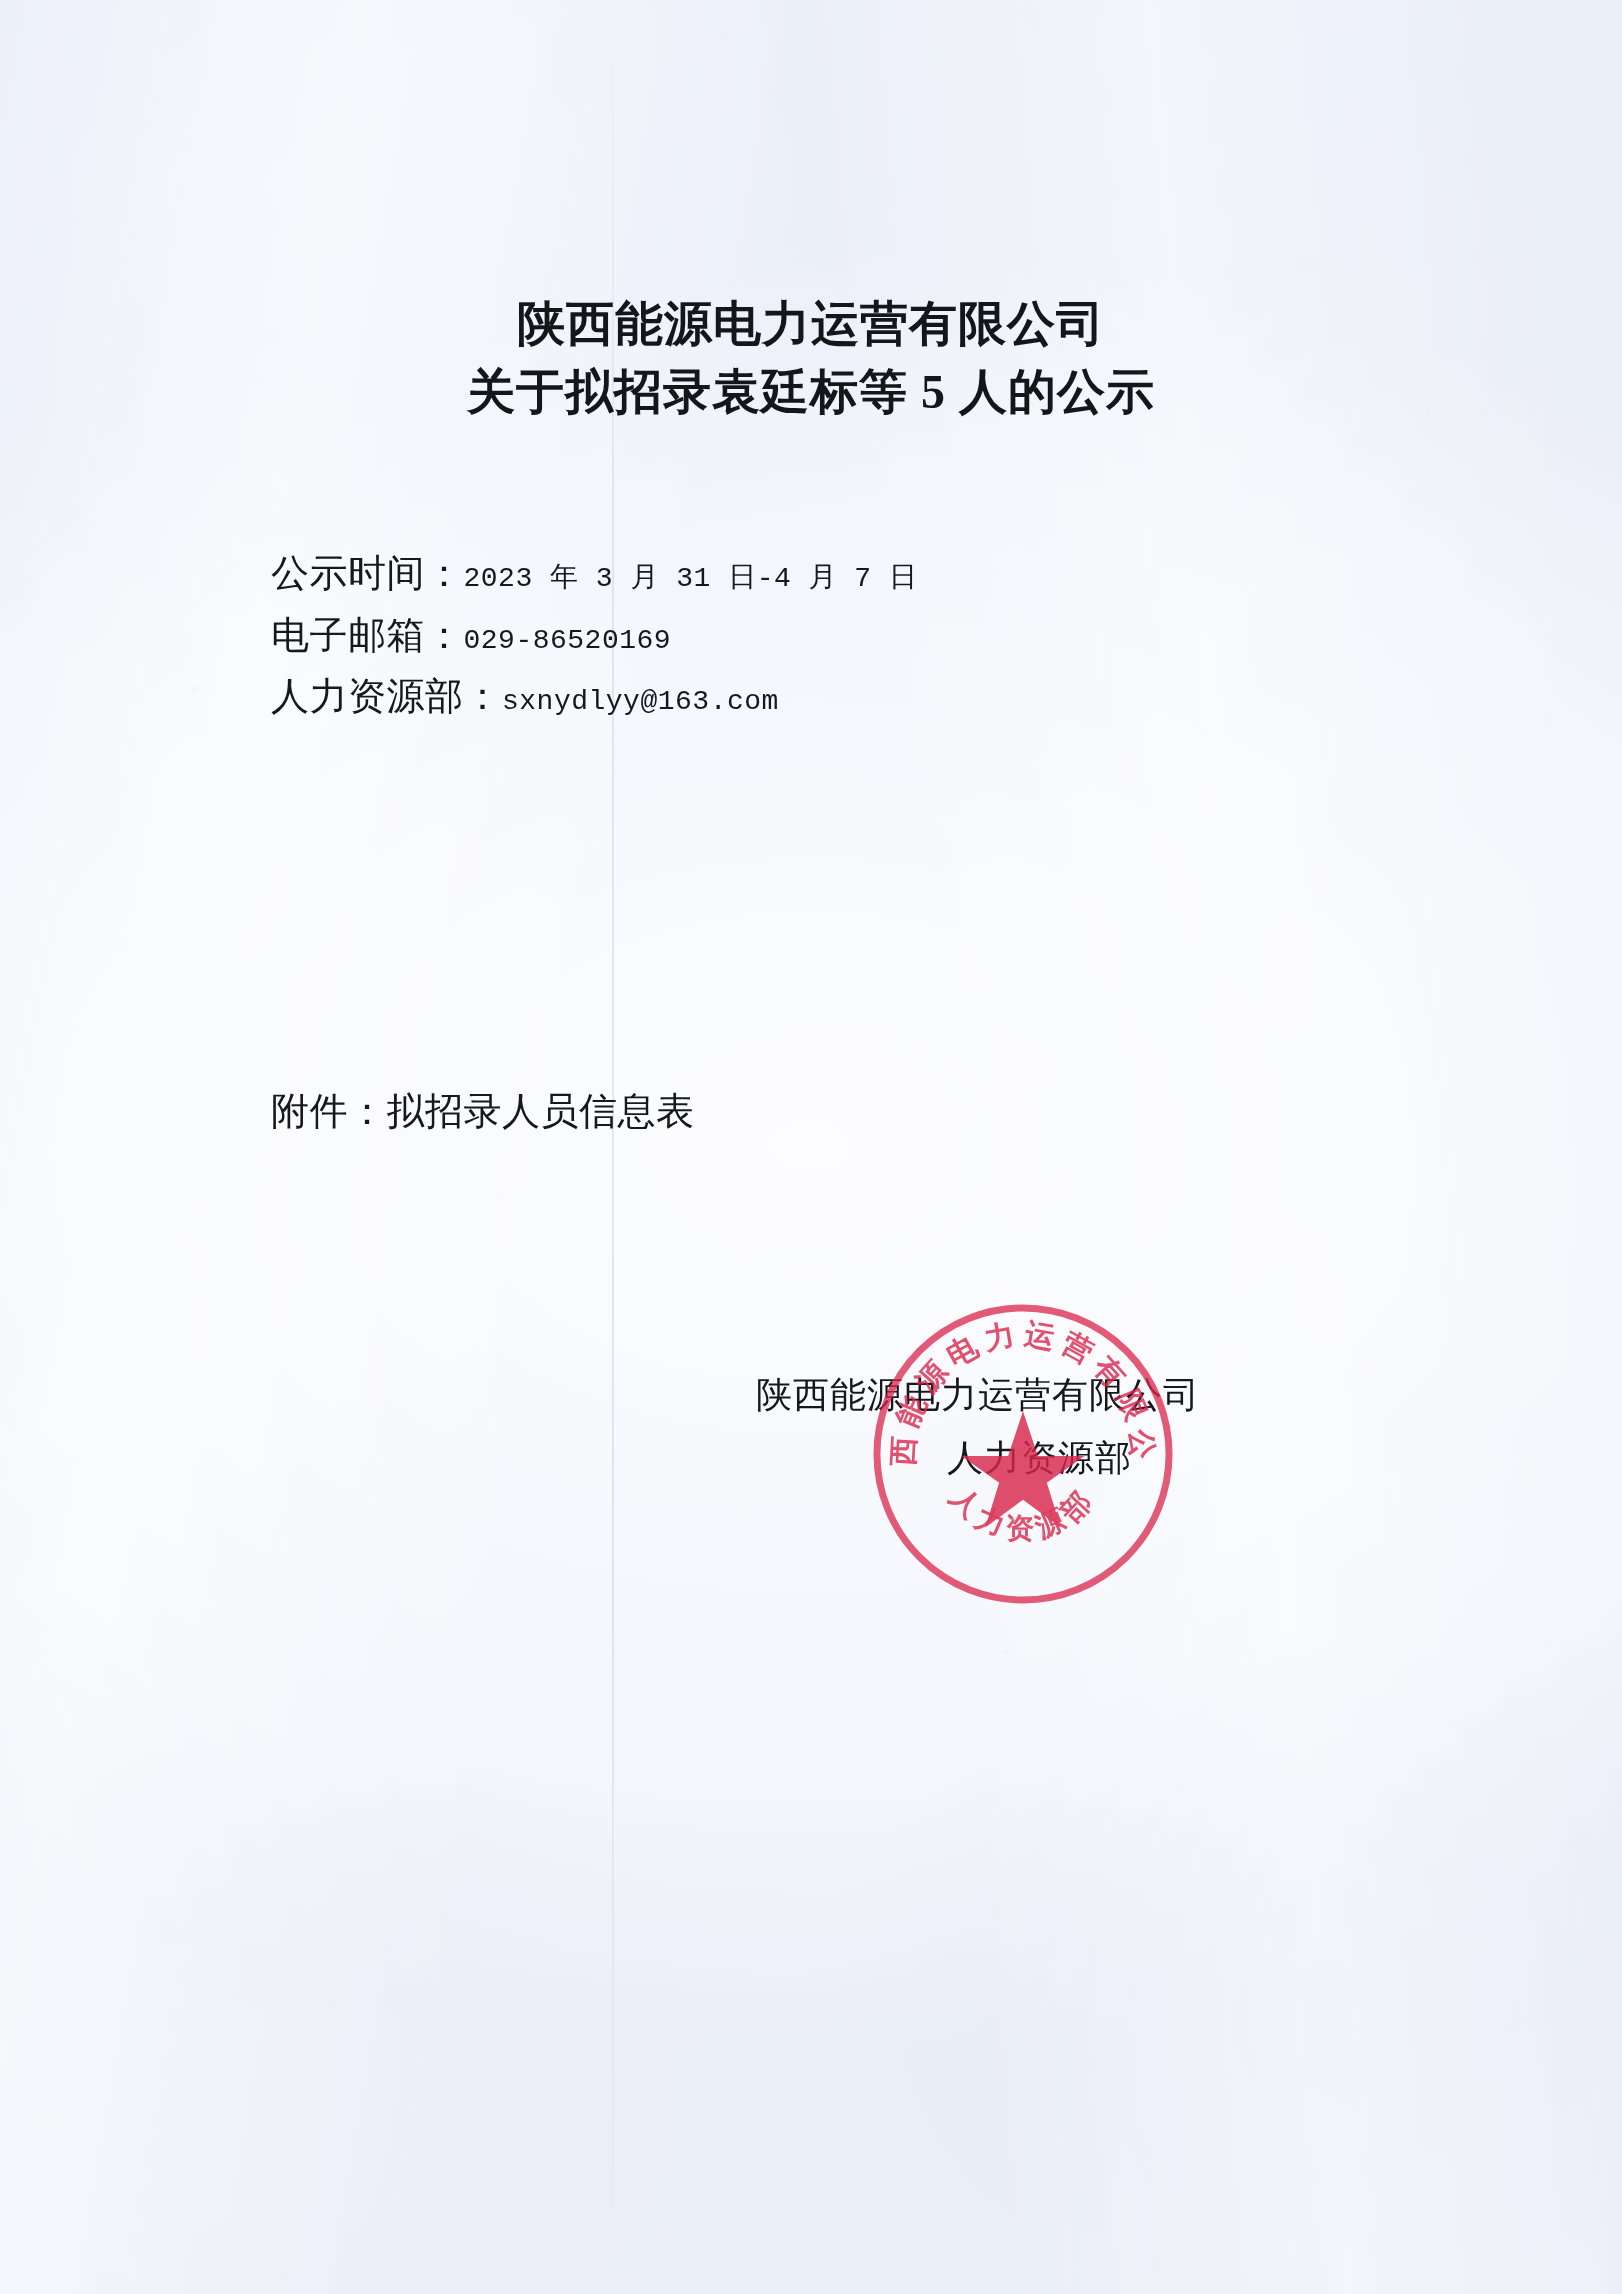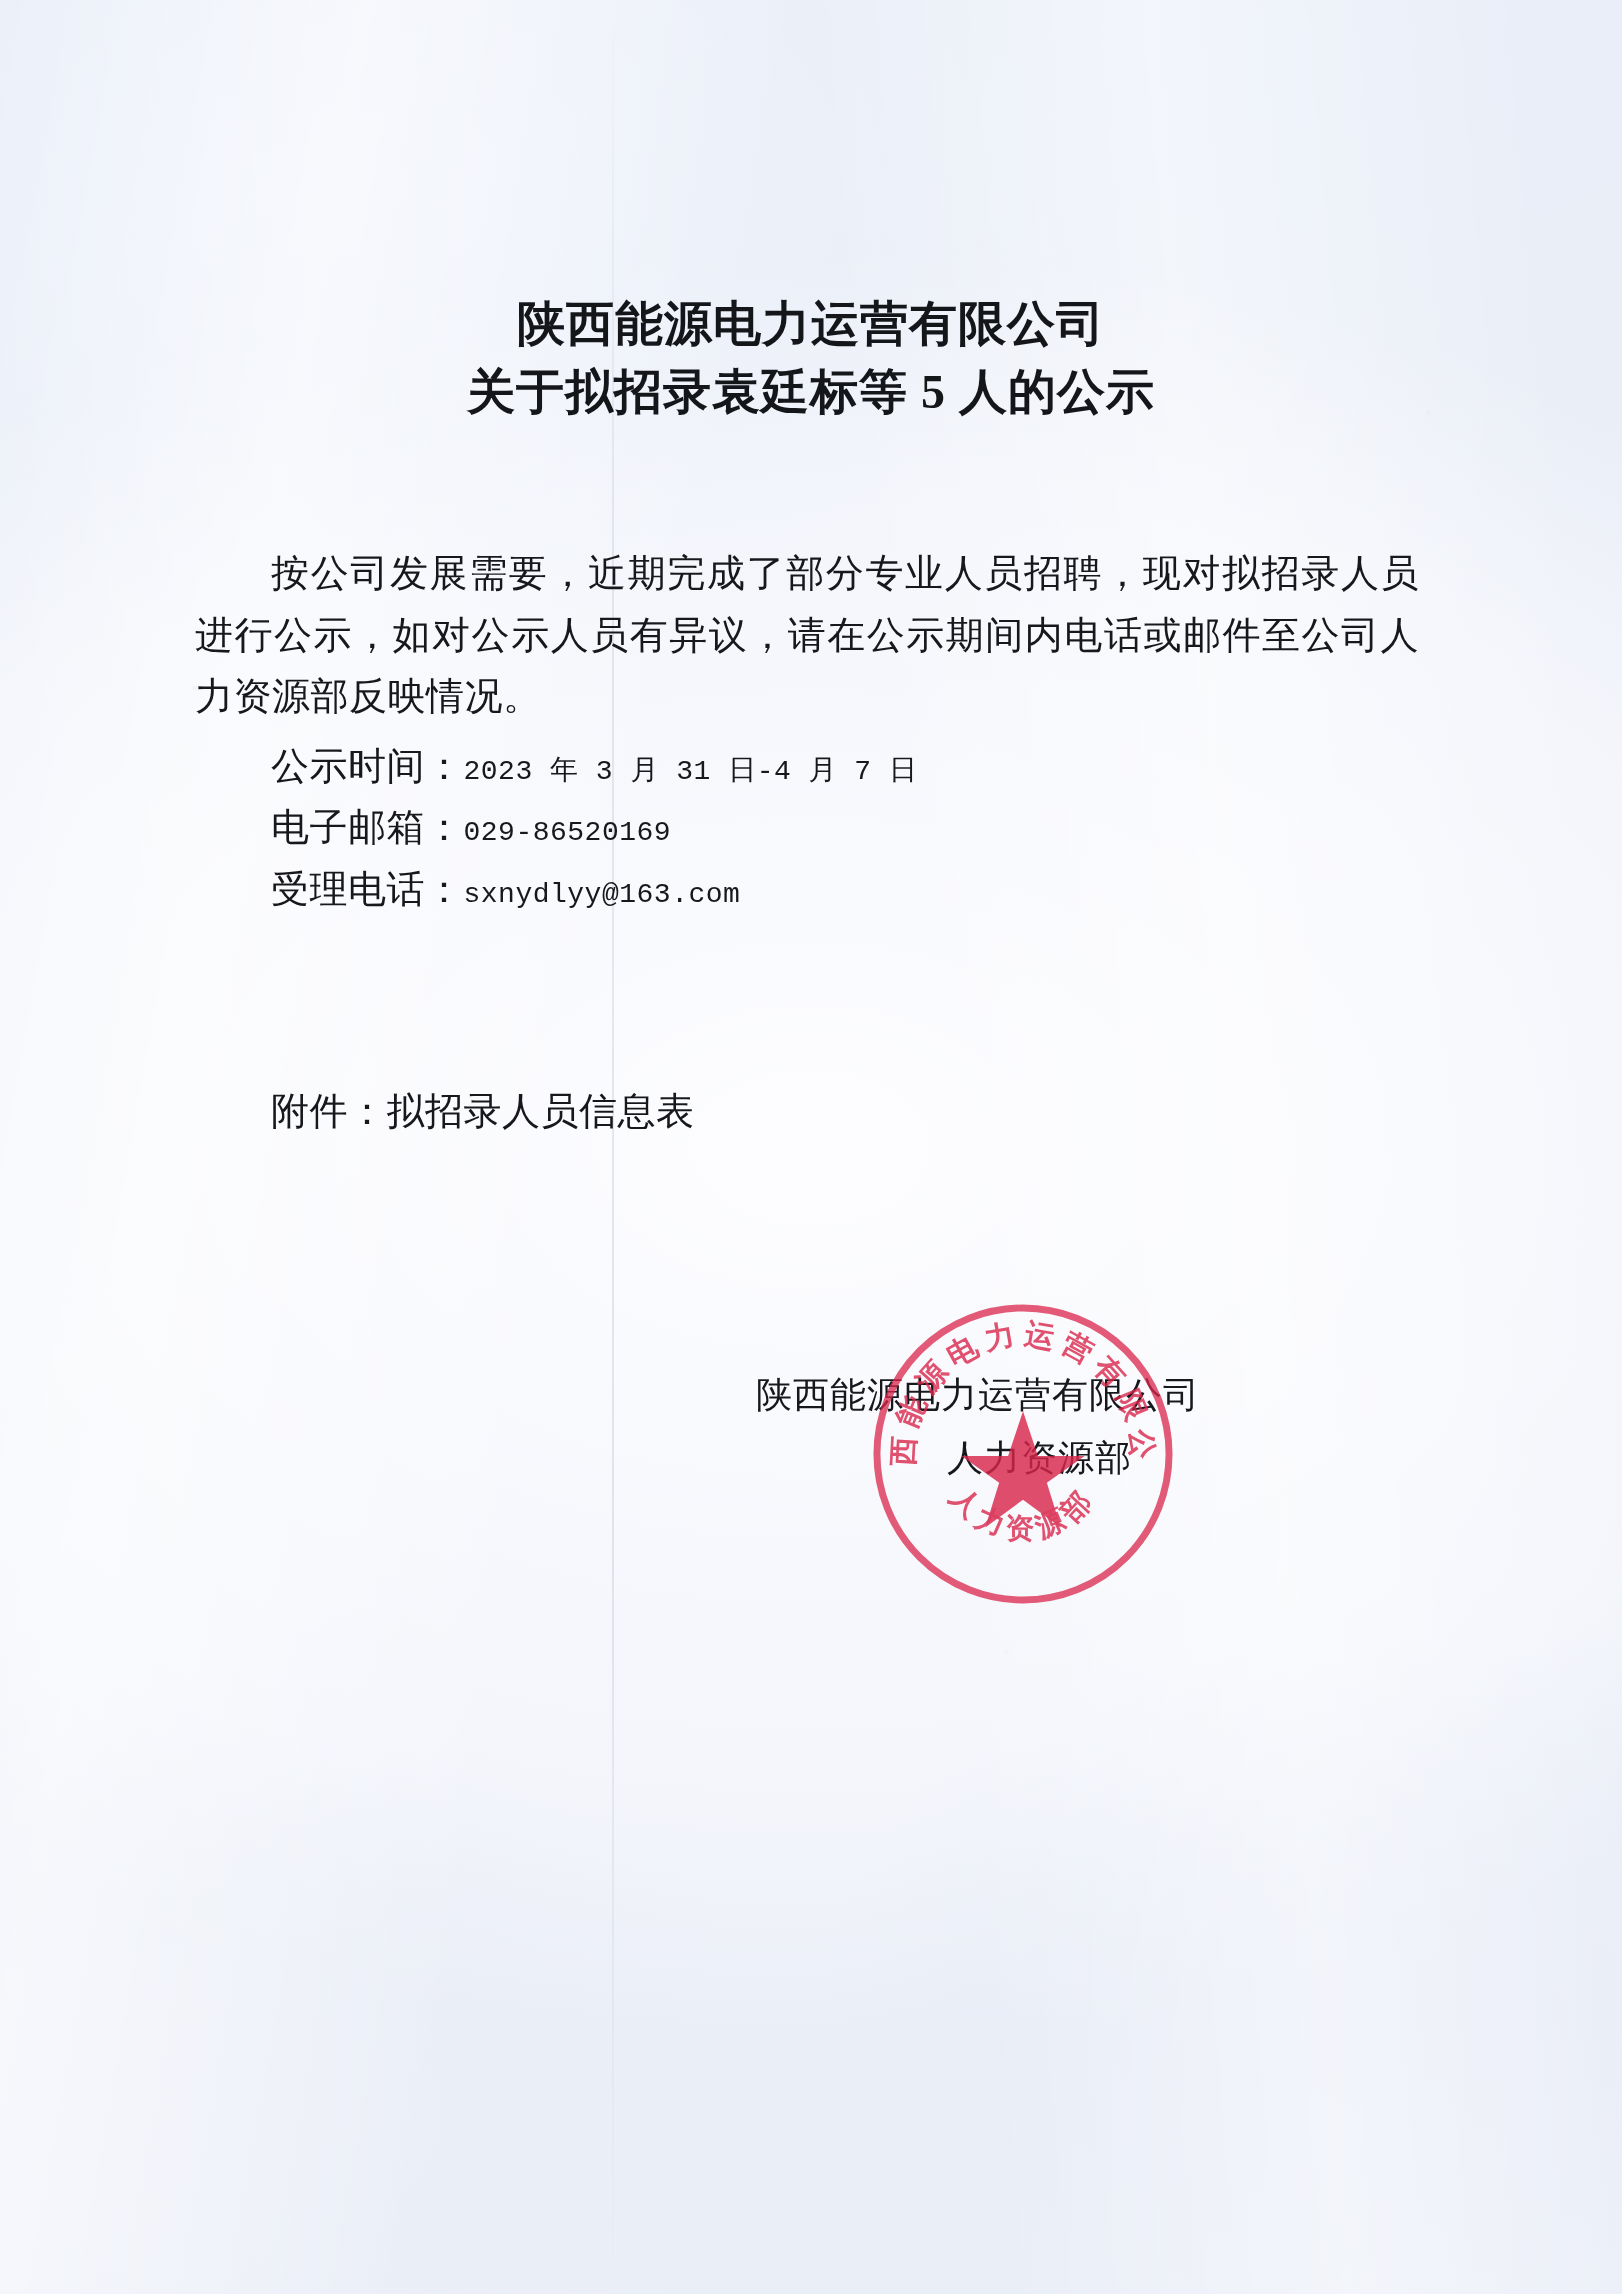--- a/index.html
+++ b/index.html
@@ -153,27 +153,26 @@
   <div class="noise"></div>
 
   <div class="content">
 
     <div class="doc-title">
       <span>陕西能源电力运营有限公司</span>
       <span class="line2">关于拟招录袁廷标等 5 人的公示</span>
     </div>
 
     <div class="body-block">
-      <p class="para">按公司发展需要，近期完成了部分专业人员招聘，现对拟招录人员进行公示，如对公示人员有异议，请在公示期间内电话或邮件至公司人力资源部反映情况。</p>
 
       <p class="info-line"><span>公示时间：</span><span class="mono-val">2023 年 3 月 31 日-4 月 7 日</span></p>
 
       <p class="info-line"><span>电子邮箱：</span><span class="mono-val">029-86520169</span></p>
 
-      <p class="info-line"><span>受理电话：</span><span class="mono-val">sxnydlyy@163.com</span></p>
+      <p class="info-line"><span>人力资源部：</span><span class="mono-val">sxnydlyy@163.com</span></p>
     </div>
 
     <div class="attachment">附件：拟招录人员信息表</div>
 
     <div class="signature">
       <div class="sig-line-1">陕西能源电力运营有限公司</div>
       <div class="sig-line-2">人力资源部</div>
     </div>
 
     <div class="seal">

